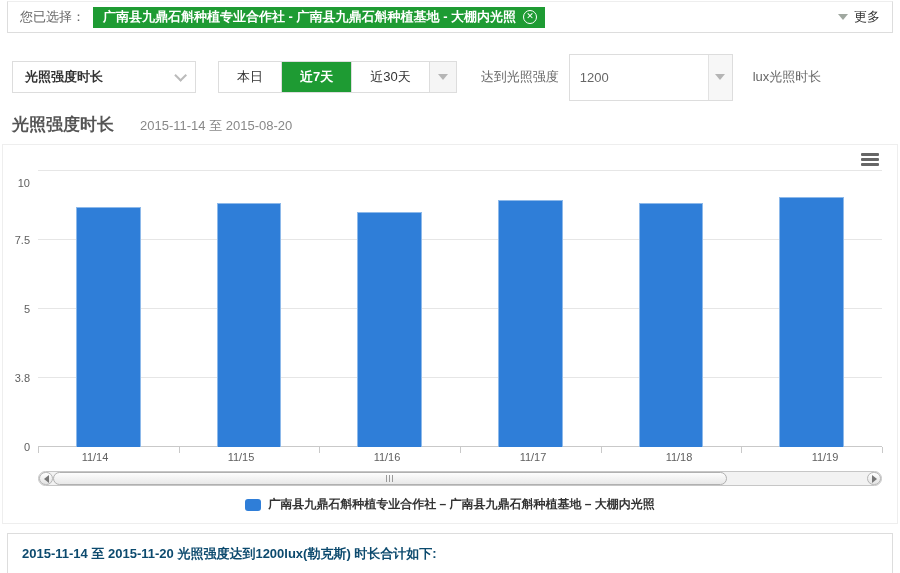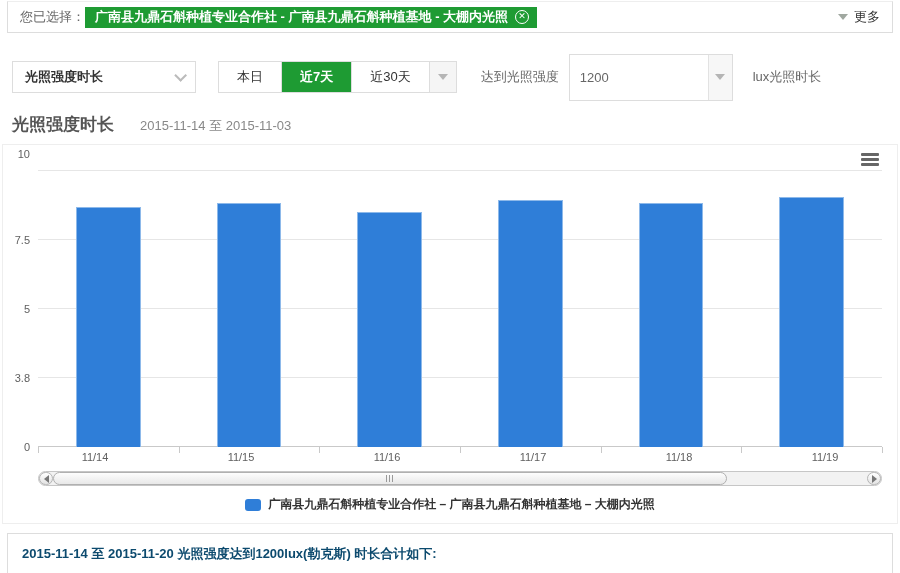--- a/index.html
+++ b/index.html
@@ -4,21 +4,21 @@
 <style>
   * { margin:0; padding:0; box-sizing:border-box; }
   html,body { width:900px; height:573px; background:#fff;
     font-family:"Liberation Sans","DejaVu Sans",sans-serif; color:#333; overflow:hidden; }
 
   .page { width:900px; height:573px; position:relative; }
 
   
   .selection-bar { margin:1px 7px 0; height:32px; border:1px solid #ddd; border-top-color:#eee;
     display:flex; align-items:center; padding:0 12px; background:#fff; }
-  .sel-label { font-size:13px; color:#666; margin-right:0; white-space:nowrap; }
+  .sel-label { font-size:13px; color:#666; margin-right:8px; white-space:nowrap; }
   .sel-tag { background:#1e9b33; color:#fff; font-size:13px; font-weight:bold;
     padding:3px 8px 4px 10px; display:inline-flex; align-items:center; gap:7px; line-height:1; }
   .tag-close { width:14px; height:14px; border:1px solid #fff; border-radius:50%;
     display:inline-flex; align-items:center; justify-content:center; font-size:9px;
     font-weight:bold; color:#fff; cursor:pointer; line-height:1; }
   .sel-more { margin-left:auto; display:flex; align-items:center; gap:6px; cursor:pointer; }
   .tri-down { width:0; height:0; border-left:5px solid transparent; border-right:5px solid transparent;
     border-top:6px solid #a0a8a0; }
   .more-text { font-size:13px; color:#333; }
 
@@ -131,41 +131,41 @@
       <input value="1200" style="">
       <span class="arrow-seg2">
         <span class="sm-tri"></span>
       </span>
     </div>
     <span class="suffix">lux光照时长</span>
   </div>
 
   <div class="section-head">
     <span class="section-title">光照强度时长</span>
-    <span class="section-date">2015-11-14 至 2015-11-03</span>
+    <span class="section-date">2015-11-14 至 2015-08-20</span>
   </div>
 
   <div class="chart-card">
     <div class="hamburger">
         <i></i>
         <i></i>
         <i></i>
       </div>
 
     <div class="plot-wrap" id="plot">
         <div class="gridline zero" style="bottom: 0px;"></div>
         <div class="ylab" style="bottom: 0px; transform: translateY(50%);">0</div>
         <div class="gridline" style="bottom: 69px;"></div>
         <div class="ylab" style="bottom: 69px; transform: translateY(50%);">3.8</div>
         <div class="gridline" style="bottom: 138px;"></div>
         <div class="ylab" style="bottom: 138px; transform: translateY(50%);">5</div>
         <div class="gridline" style="bottom: 207px;"></div>
         <div class="ylab" style="bottom: 207px; transform: translateY(50%);">7.5</div>
         <div class="gridline" style="bottom: 276px;"></div>
-        <div class="ylab" style="bottom: 293px; transform: translateY(50%);">10</div>
+        <div class="ylab" style="bottom: 264px; transform: translateY(50%);">10</div>
         <div class="bars">
           <div class="slot">
             <div class="bar" style="height: 87%; background: rgb(47, 126, 216);"></div>
           </div>
           <div class="slot">
             <div class="bar" style="height: 88.5%; background: rgb(47, 126, 216);"></div>
           </div>
           <div class="slot">
             <div class="bar" style="height: 85%; background: rgb(47, 126, 216);"></div>
           </div>

